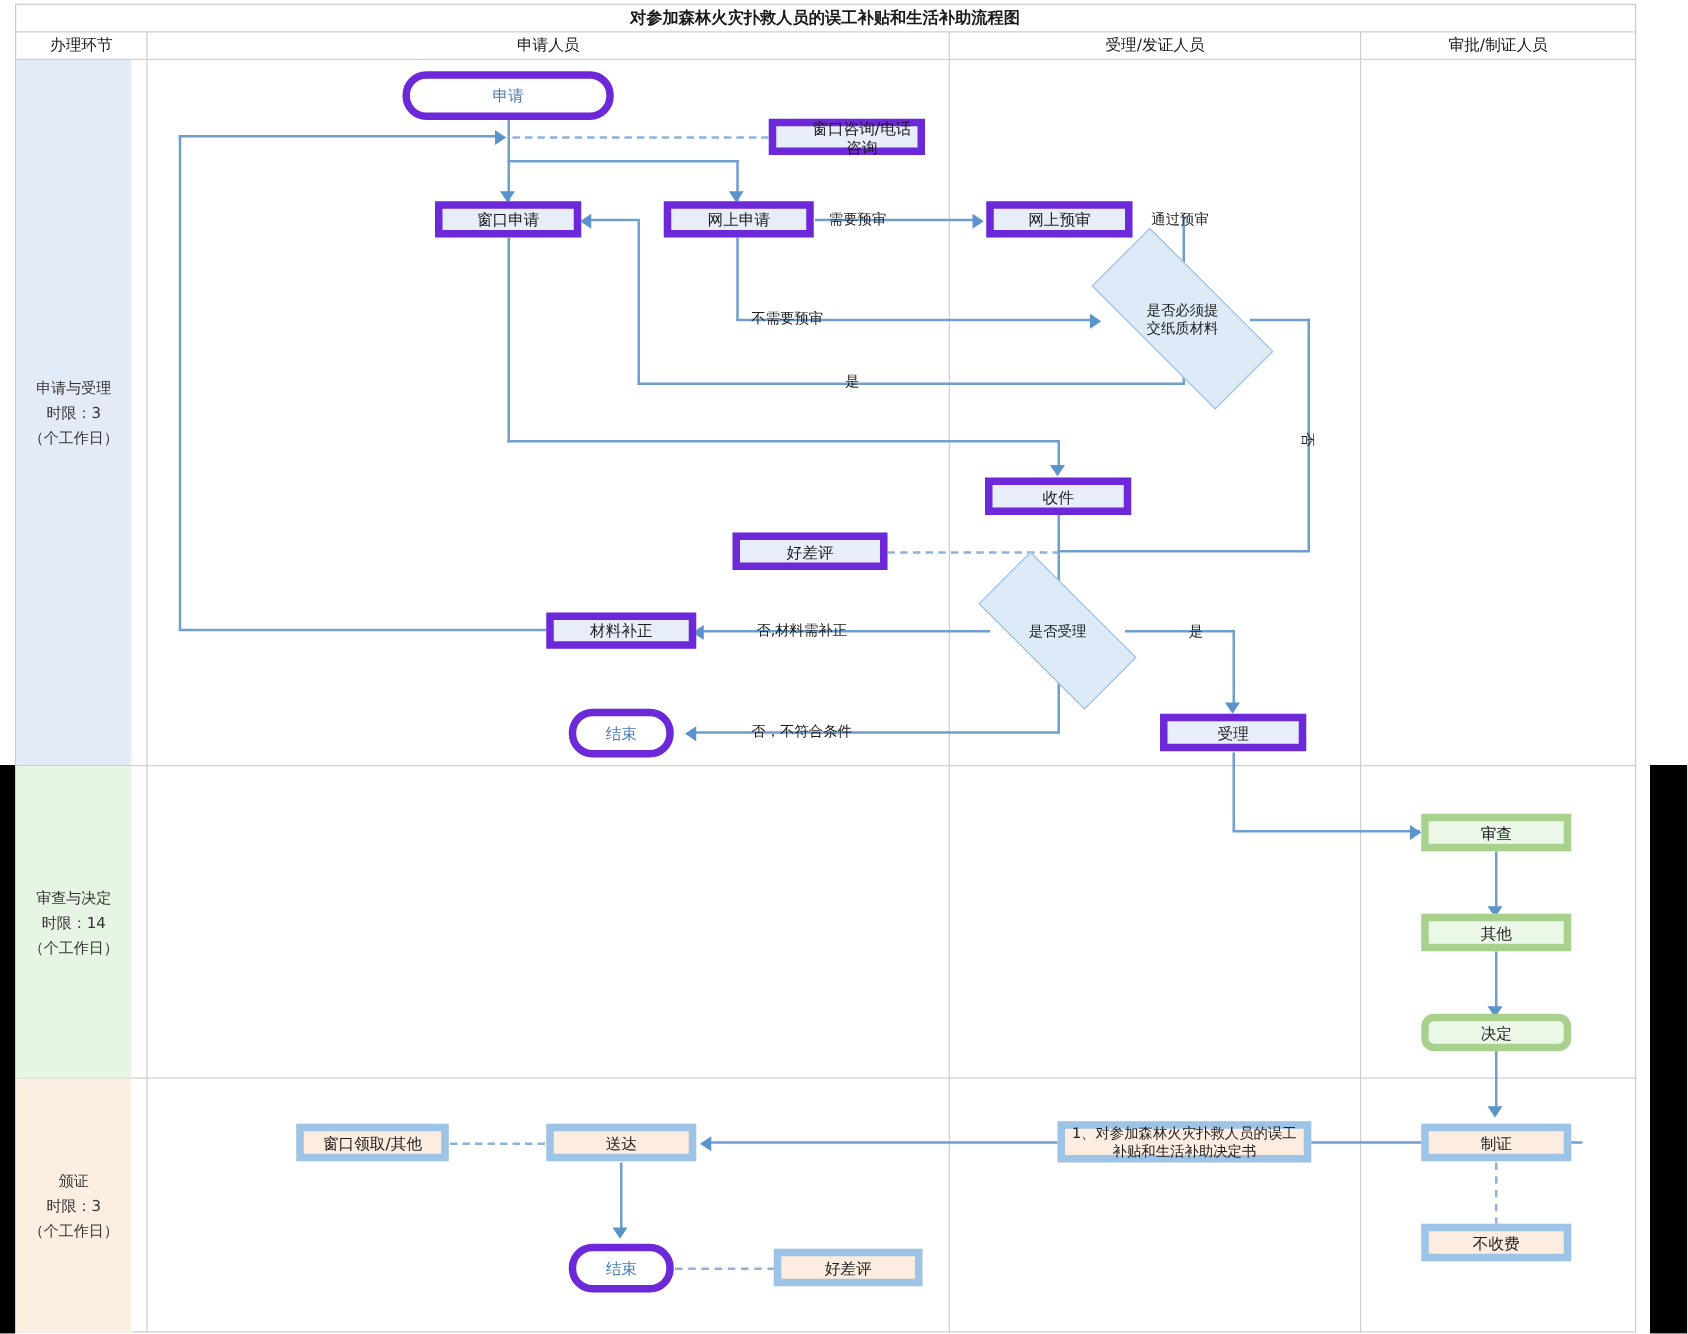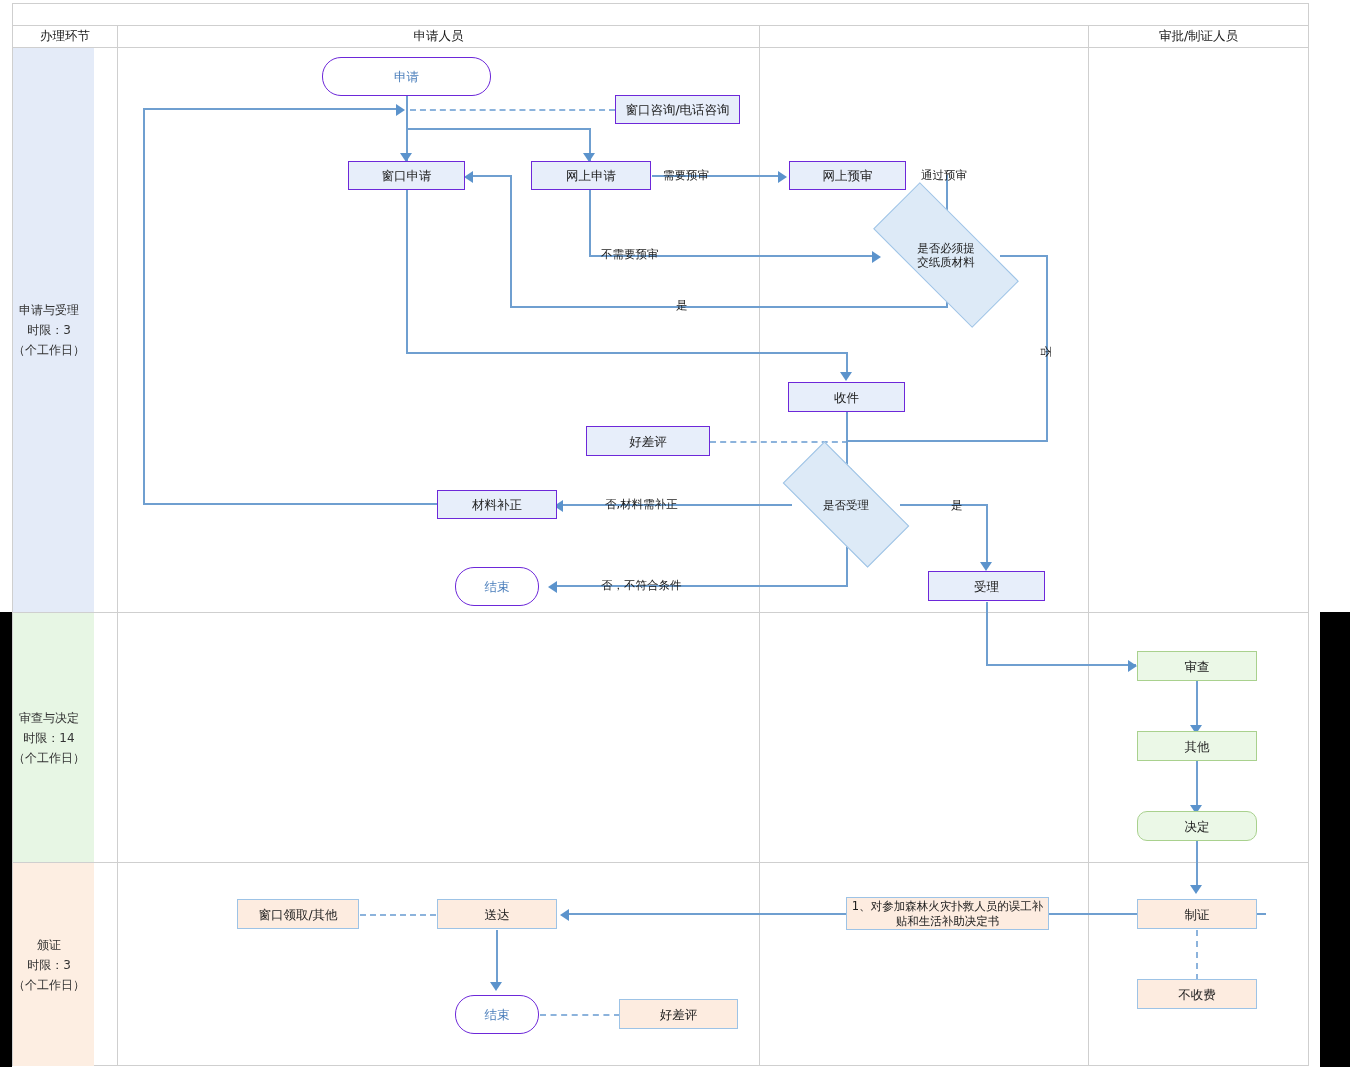--- a/index.html
+++ b/index.html
@@ -17,30 +17,30 @@
   .v-line{width:1px;}
 
   #title-bar{position:absolute;left:12px;top:3px;width:1296px;height:22px;
              display:flex;align-items:center;justify-content:center;}
   #title-text{font-size:13px;font-weight:bold;color:#1a1a1a;}
 
   .hdr{position:absolute;height:22px;display:flex;align-items:center;justify-content:center;
        font-size:12.5px;color:#1a1a1a;}
 
   
-  .stage{position:absolute;left:13px;width:81px;display:flex;align-items:center;
-         text-align:center;font-size:12px;color:#333;line-height:20px;}
+  .stage{position:absolute;left:13px;width:92px;display:flex;align-items:center;
+         justify-content:center;text-align:center;font-size:12px;color:#333;line-height:20px;}
   #stage-1{top:48px;height:564px;background:#e4ebf8;}
   #stage-2{top:613px;height:249px;background:#e7f6e4;}
   #stage-3{top:863px;height:203px;background:#fdeee2;}
 
   
   .node{position:absolute;box-sizing:border-box;display:flex;align-items:center;
         justify-content:center;text-align:center;font-size:12.5px;line-height:15px;
-        border:1px solid #6d28d9;}
+        border:6px solid #6d28d9;}
   .blue{background:#e7eefa;color:#1c1c1c;}
   .green{background:#ebf8e7;border-color:#a9d18e;color:#1c1c1c;}
   .orange{background:#fdece0;border-color:#9dc3e6;color:#1c1c1c;}
   .term{border-radius:19px;background:#ffffff;color:#4a7ebb;}
   .diamond{border:none;background:transparent;}
   .diamond .dshape{position:absolute;inset:0;background:#ddeaf7;border:1px solid #9dc3e6;
                    transform:rotate(45deg);}
   .diamond .dtxt{position:relative;z-index:2;font-size:11.5px;line-height:14px;color:#1c1c1c;}
 
   
@@ -70,23 +70,27 @@
   <div class="tbl-line h-line" style="left:12px;top:47px;width:1297px;"></div>
   <div class="tbl-line h-line" style="left:12px;top:612px;width:1297px;"></div>
   <div class="tbl-line h-line" style="left:12px;top:862px;width:1297px;"></div>
   <div class="tbl-line h-line" style="left:12px;top:1065px;width:1297px;"></div>
   <div class="tbl-line v-line" style="left:12px;top:3px;height:1063px;"></div>
   <div class="tbl-line v-line" style="left:117px;top:25px;height:1041px;"></div>
   <div class="tbl-line v-line" style="left:759px;top:25px;height:1041px;"></div>
   <div class="tbl-line v-line" style="left:1088px;top:25px;height:1041px;"></div>
   <div class="tbl-line v-line" style="left:1308px;top:3px;height:1063px;"></div>
 
+  <div id="title-bar">
+    <span id="title-text">对参加森林火灾扑救人员的误工补贴和生活补助流程图</span>
+  </div>
 
   <div class="hdr" style="left:13px;top:25px;width:104px;">办理环节</div>
   <div class="hdr" style="left:118px;top:25px;width:641px;">申请人员</div>
+  <div class="hdr" style="left:760px;top:25px;width:328px;">受理/发证人员</div>
   <div class="hdr" style="left:1089px;top:25px;width:219px;">审批/制证人员</div>
 
   <div class="stage" id="stage-1">
     <div>
       <div>申请与受理</div>
       <div>时限：3</div>
       <div>（个工作日）</div>
     </div>
   </div>
   <div class="stage" id="stage-2">
@@ -187,21 +191,21 @@
   <div class="elab" style="left:921px;top:168px;">通过预审</div>
   <div class="elab" style="left:601px;top:247px;">不需要预审</div>
   <div class="elab" style="left:676px;top:298px;">是</div>
   <div class="elab vert" style="left:1040px;top:344px;">否</div>
   <div class="elab" style="left:605px;top:497px;">否,材料需补正</div>
   <div class="elab" style="left:951px;top:498px;">是</div>
   <div class="elab" style="left:601px;top:578px;">否，不符合条件</div>
 
   <div class="node term" style="left:322px;top:57px;width:169px;height:39px;">申请</div>
 
-  <div class="node blue" style="left:615px;top:95px;width:125px;height:29px;">窗口咨询/电话咨询</div>
+  <div class="node blue" style="left:615px;top:95px;width:125px;height:29px;padding-left:24px;">窗口咨询/电话咨询</div>
 
   <div class="node blue" style="left:348px;top:161px;width:117px;height:29px;">窗口申请</div>
 
   <div class="node blue" style="left:531px;top:161px;width:120px;height:29px;">网上申请</div>
 
   <div class="node blue" style="left:789px;top:161px;width:117px;height:29px;">网上预审</div>
 
   <div class="node diamond" style="left:876px;top:222px;width:140px;height:66px;">
     <div class="dshape"></div>
     <div class="dtxt">

